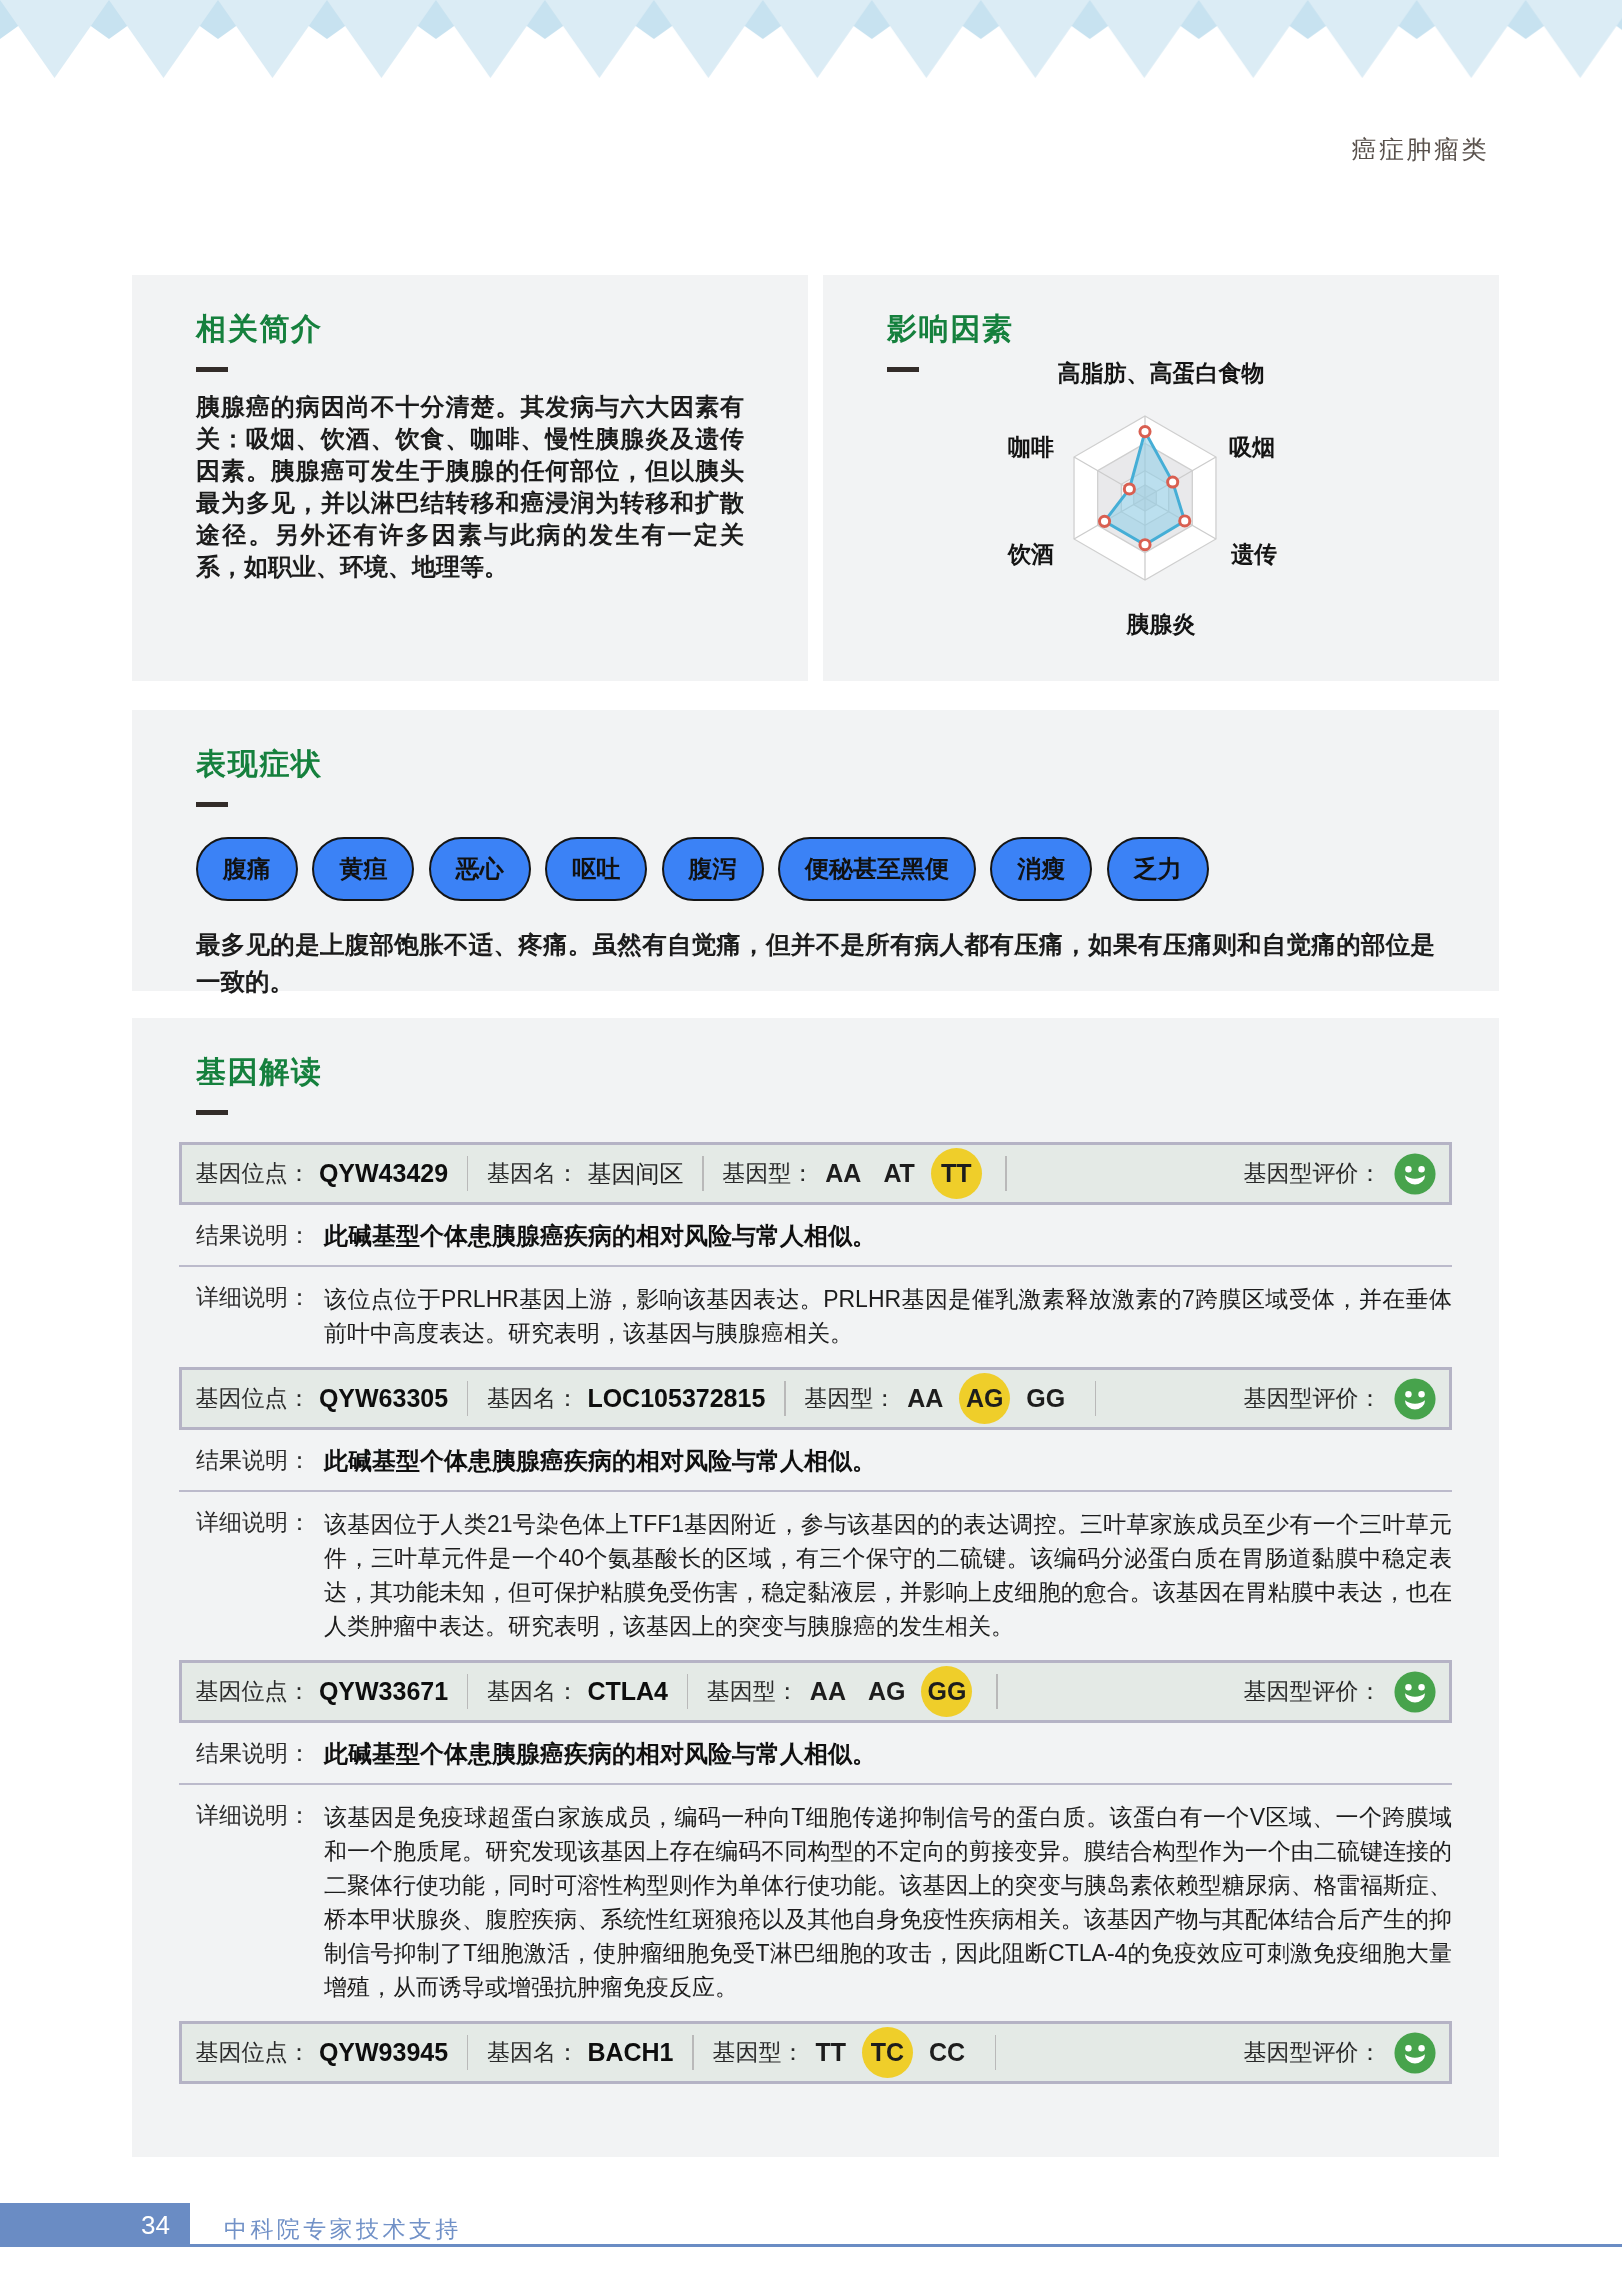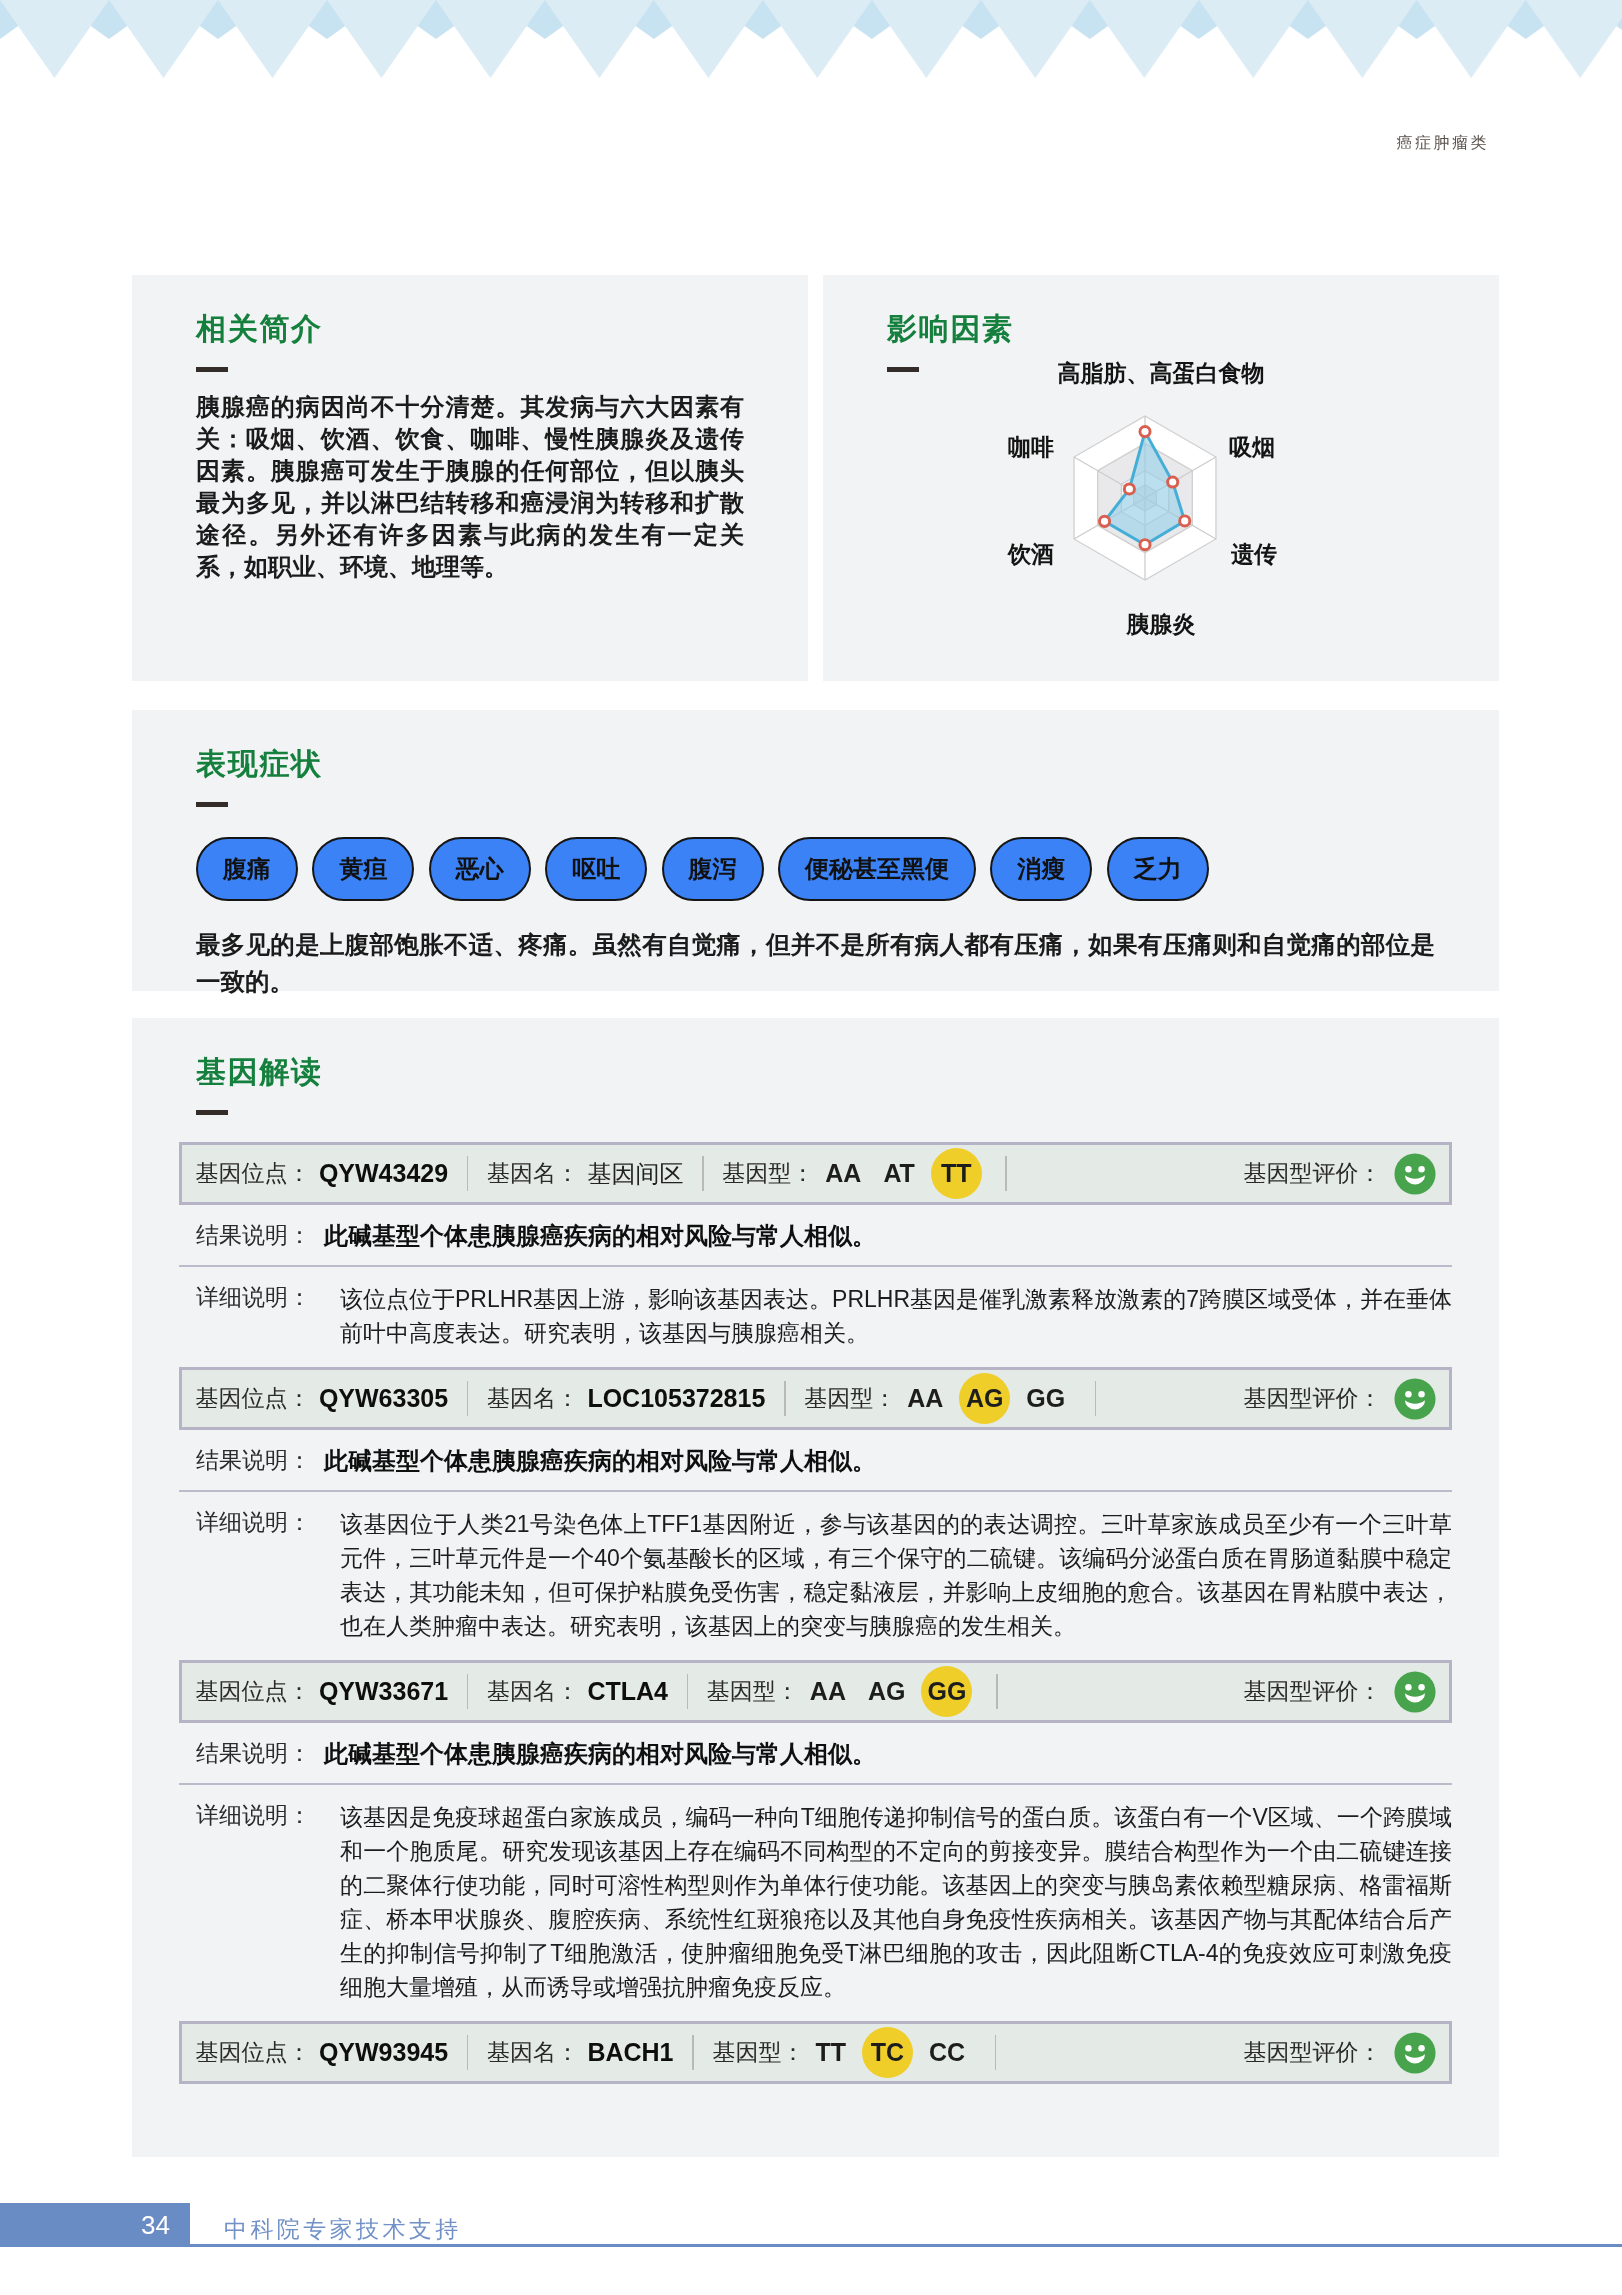--- a/index.html
+++ b/index.html
@@ -4,21 +4,21 @@
 <style>
   * { margin:0; padding:0; box-sizing:border-box; }
   html,body { width:1622px; height:2295px; }
   body {
     position:relative; background:#ffffff; overflow:hidden;
     font-family:"Liberation Sans","DejaVu Sans",sans-serif; color:#1d1d1d;
   }
   
   .banner { position:absolute; left:0; top:0; width:1622px; height:78px; }
   
-  .corner-label { position:absolute; top:133px; right:133px; font-size:16px; letter-spacing:2.5px; color:#58504b; }
+  .corner-label { position:absolute; top:133px; right:133px; font-size:25px; letter-spacing:2.5px; color:#58504b; }
   
   .gray-box { position:absolute; background:#f2f3f4; }
   .box-pad { padding:34px 64px 0 64px; }
   .sec-title { font-size:30px; font-weight:800; color:#15803d; letter-spacing:1.7px; }
   .title-dash { width:32px; height:5px; background:#332c29; margin-top:17px; }
   
   .intro-box { left:132px; top:275px; width:676px; height:406px; }
   .intro-text { margin-top:18.6px; font-size:24px; line-height:32px; font-weight:600; text-align:justify; color:#1b1b1b; }
   
   .factors-box { left:823px; top:275px; width:676px; height:406px; }
@@ -52,21 +52,21 @@
   .g-genotypes { display:inline-flex; align-items:center; }
   .g-geno { font-size:25px; font-weight:700; margin:0 11px; }
   .g-geno.hl { background:#efce2a; border-radius:50%; width:51px; height:51px; margin:0 5px;
                display:inline-flex; align-items:center; justify-content:center; }
   .g-spacer { flex:1; }
   .g-smiley { margin-left:12px; display:inline-flex; }
   .g-result { display:flex; margin:15px 0 0 17px;align-items:center; }
   .g-sec-label { width:128px; flex-shrink:0; font-size:23px; color:#2b2b2b; }
   .g-result-text { font-size:24px; font-weight:700; line-height:27px; color:#0f0f0f; }
   .g-divider { height:2.5px; background:#bcbacb; margin-top:13.5px; }
-  .g-detail { display:flex; margin:15px 0 0 17px;gap:16px; }
+  .g-detail { display:flex; margin:15px 0 0 17px; }
   .g-detail-text { flex:1; font-size:23px; line-height:34px; text-align:justify; color:#1c1c1c; }
   
   .footer-rect { position:absolute; left:0; top:2203px; width:190px; height:44px; background:#6a8cc4;
                  color:#fff; font-size:26px; display:flex; align-items:center; justify-content:flex-end;
                  padding-right:20px; }
   .footer-line { position:absolute; left:190px; right:0; top:2244px; height:3.4px; background:#6a8cc4; }
   .footer-text { position:absolute; left:224px; top:2214px; font-size:23px; color:#7191c7; letter-spacing:3.4px; }
 </style>
 </head>
 <body>

